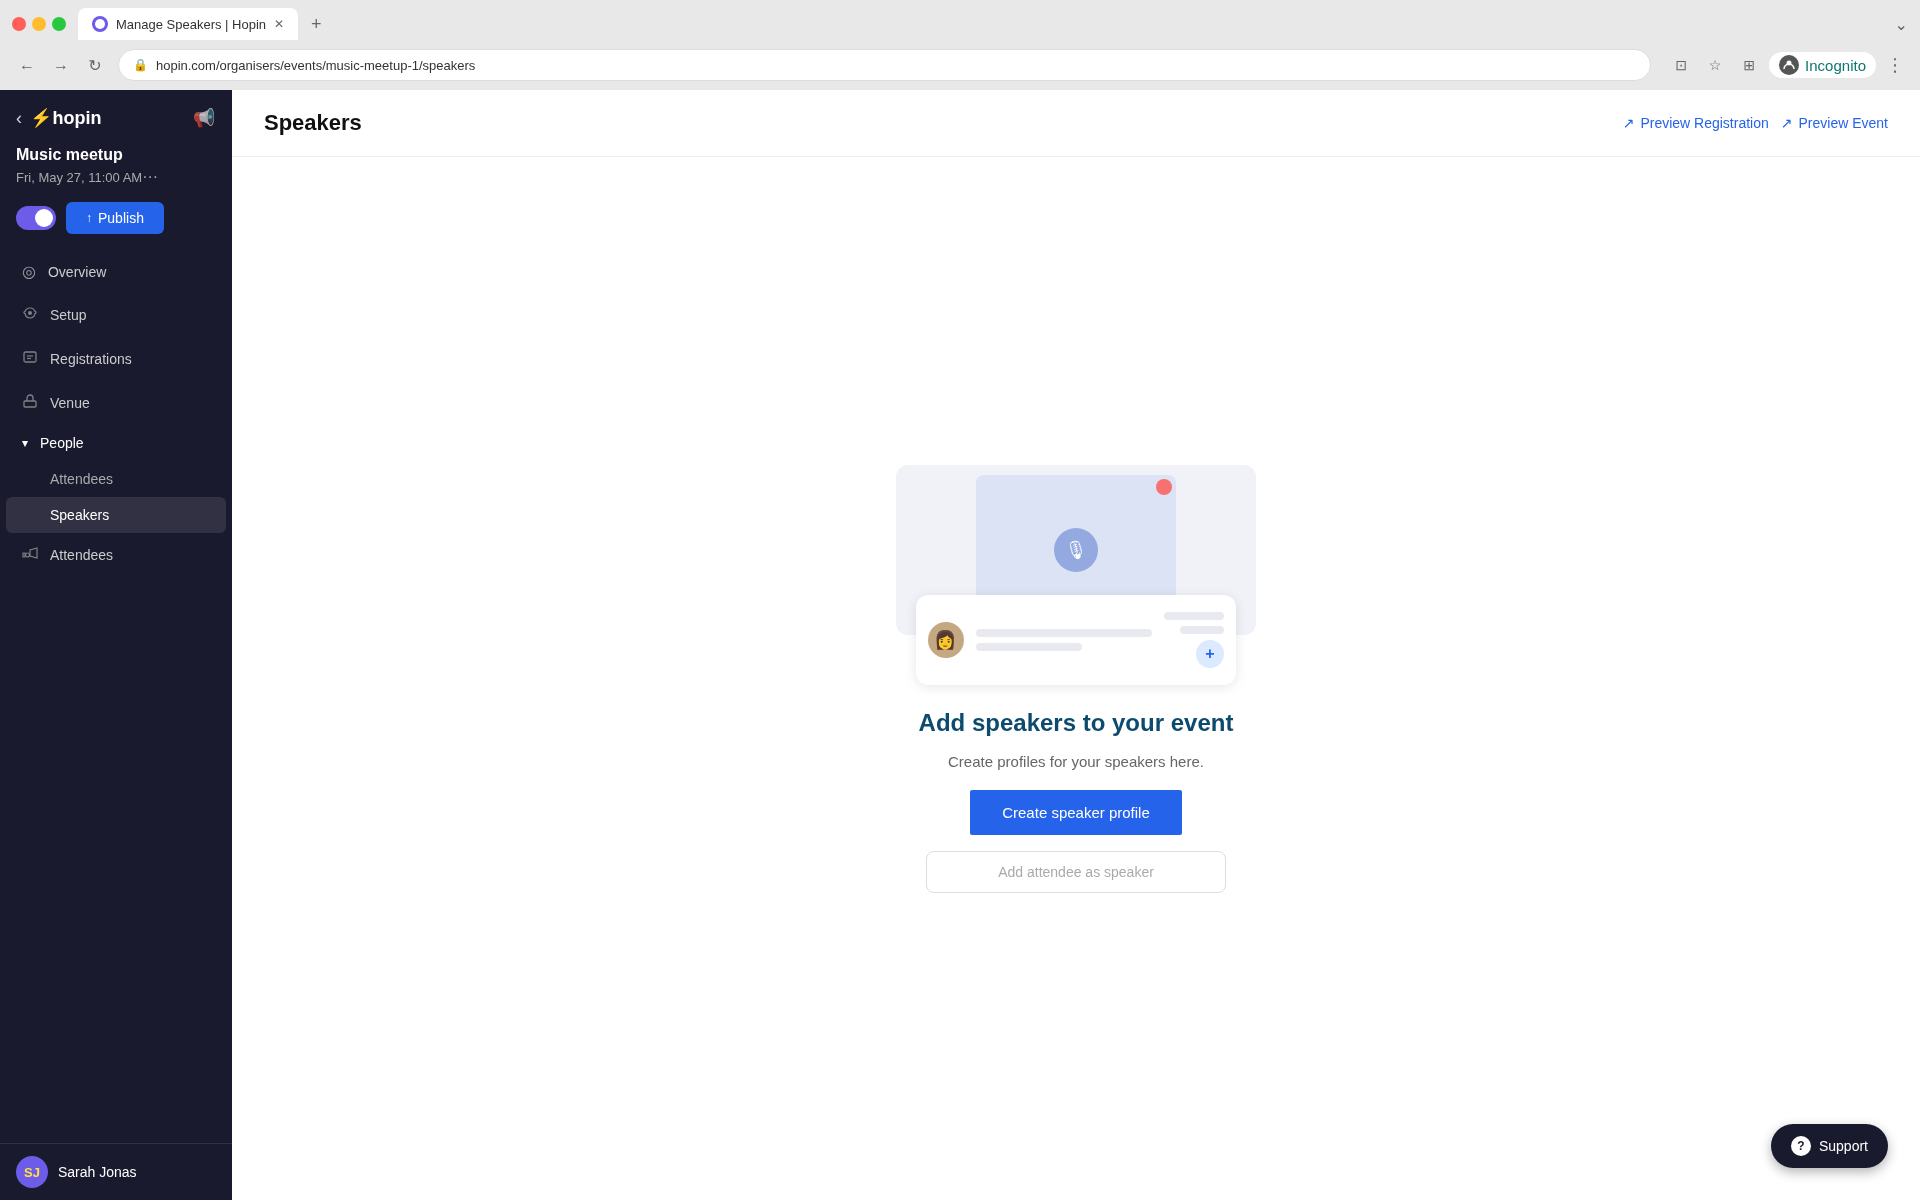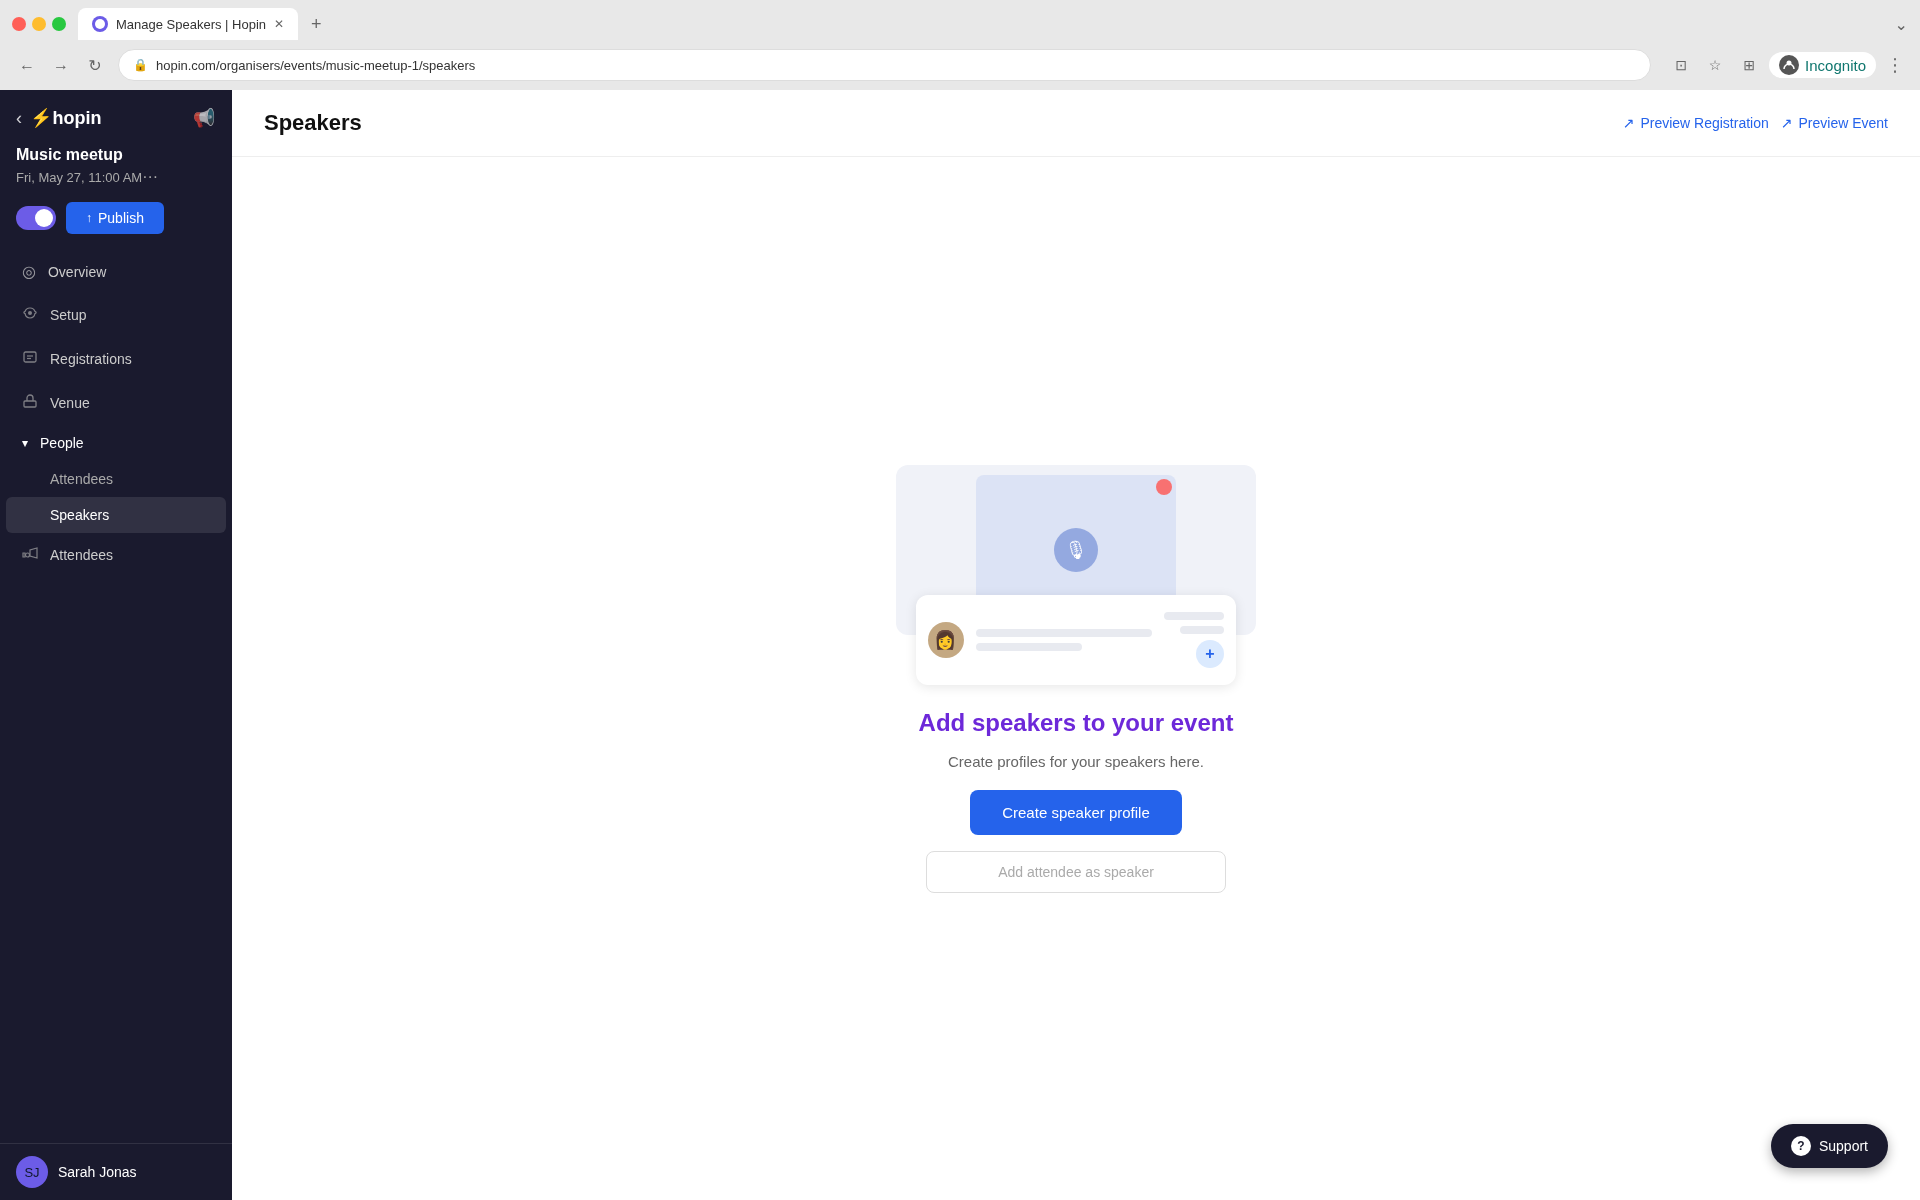--- a/index.html
+++ b/index.html
@@ -51,21 +51,21 @@
 
     .nav-items { flex: 1; overflow-y: auto; }
     .nav-item { display: flex; align-items: center; gap: 12px; padding: 12px 16px; color: #ccc; font-size: 14px; cursor: pointer; border-radius: 6px; margin: 0 6px; }
     .nav-icon { font-size: 16px; opacity: 0.7; }
     .nav-section-header { display: flex; align-items: center; gap: 12px; padding: 10px 6px; color: white; font-size: 14px; font-weight: 500; cursor: pointer; margin: 0; border-radius: 6px; }
     .chevron { font-size: 12px; }
     .nav-sub-item { padding: 10px 16px 10px 44px; color: #aaa; font-size: 14px; cursor: pointer; border-radius: 6px; margin: 0 6px; }
     .nav-sub-item.active { color: white; background: rgba(255,255,255,0.1); }
 
     .sidebar-footer { padding: 12px 16px; border-top: 1px solid rgba(255,255,255,0.1); display: flex; align-items: center; gap: 10px; }
-    .user-avatar { width: 32px; height: 32px; background: #6c5ce7; border-radius: 50%; display: flex; align-items: center; justify-content: center; color: #0f172a; font-size: 13px; font-weight: 400; flex-shrink: 0; }
+    .user-avatar { width: 32px; height: 32px; background: #6c5ce7; border-radius: 50%; display: flex; align-items: center; justify-content: center; color: #fde047; font-size: 13px; font-weight: 700; flex-shrink: 0; }
     .user-name { color: white; font-size: 14px; }
 
     
     .main-content { flex: 1; background: white; display: flex; flex-direction: column; overflow: hidden; }
     .main-header { padding: 20px 32px; border-bottom: 1px solid #eee; display: flex; align-items: center; justify-content: space-between; flex-shrink: 0; }
     .page-title { font-size: 22px; font-weight: 600; color: #111; }
     .header-actions { display: flex; gap: 12px; align-items: center; }
     .preview-btn { display: flex; align-items: center; gap: 6px; color: #2563eb; font-size: 14px; font-weight: 500; cursor: pointer; text-decoration: none; border: none; background: none; }
     .preview-btn-icon { font-size: 14px; }
 
@@ -81,23 +81,23 @@
     .illus-bottom { position: absolute; bottom: 0; left: 20px; right: 20px; height: 90px; background: white; border-radius: 12px; box-shadow: 0 2px 12px rgba(0,0,0,0.1); display: flex; align-items: center; padding: 12px; gap: 12px; }
     .illus-avatar { width: 36px; height: 36px; border-radius: 50%; background: #c4a882; overflow: hidden; flex-shrink: 0; display: flex; align-items: center; justify-content: center; font-size: 18px; }
     .illus-lines { flex: 1; display: flex; flex-direction: column; gap: 6px; }
     .illus-line { height: 8px; background: #e8eaf0; border-radius: 4px; }
     .illus-line.short { width: 60%; }
     .illus-right { display: flex; flex-direction: column; gap: 6px; align-items: flex-end; }
     .illus-gray-bar { height: 8px; width: 60px; background: #e8eaf0; border-radius: 4px; }
     .illus-gray-bar2 { height: 8px; width: 44px; background: #e8eaf0; border-radius: 4px; }
     .illus-plus { width: 28px; height: 28px; background: #dbeafe; border-radius: 50%; display: flex; align-items: center; justify-content: center; color: #2563eb; font-size: 16px; font-weight: bold; }
 
-    .empty-title { font-size: 24px; font-weight: 700; color: #6d28d9; text-align: left; }
+    .empty-title { font-size: 24px; font-weight: 700; color: #0c4a6e; text-align: left; }
     .empty-subtitle { font-size: 15px; color: #666; text-align: center; }
-    .create-profile-btn { background: #2563eb; color: white; border: none; border-radius: 8px; padding: 14px 32px; font-size: 15px; font-weight: 500; cursor: pointer; margin-top: 4px; }
+    .create-profile-btn { background: #2563eb; color: white; border: none; border-radius: 2px; padding: 14px 32px; font-size: 15px; font-weight: 500; cursor: pointer; margin-top: 4px; }
     .add-attendee-input { border: 1px solid #ddd; border-radius: 8px; padding: 12px 20px; font-size: 14px; color: #aaa; width: 300px; text-align: center; background: white; cursor: pointer; }
 
     
     .support-btn { position: fixed; bottom: 32px; right: 32px; background: #1a1a2e; color: white; border: none; border-radius: 24px; padding: 12px 20px; font-size: 14px; font-weight: 500; cursor: pointer; display: flex; align-items: center; gap: 8px; z-index: 100; box-shadow: 0 4px 12px rgba(0,0,0,0.3); }
     .support-icon { width: 20px; height: 20px; background: white; border-radius: 50%; display: flex; align-items: center; justify-content: center; color: #1a1a2e; font-size: 12px; font-weight: bold; }
   </style>
 </head>
 <body>
 
 <div class="browser-chrome">

